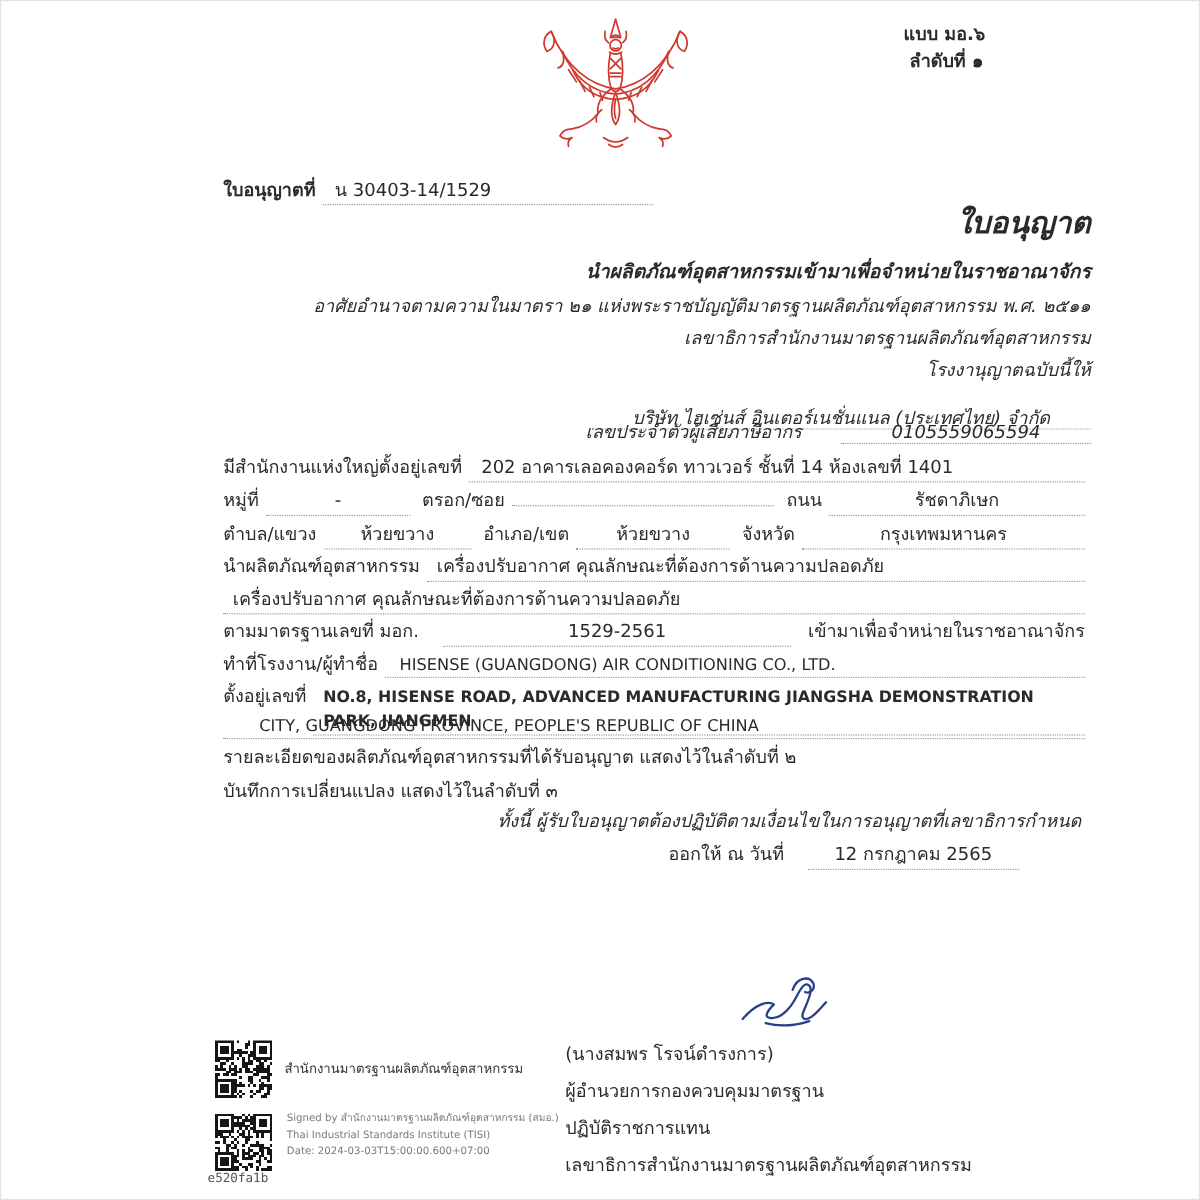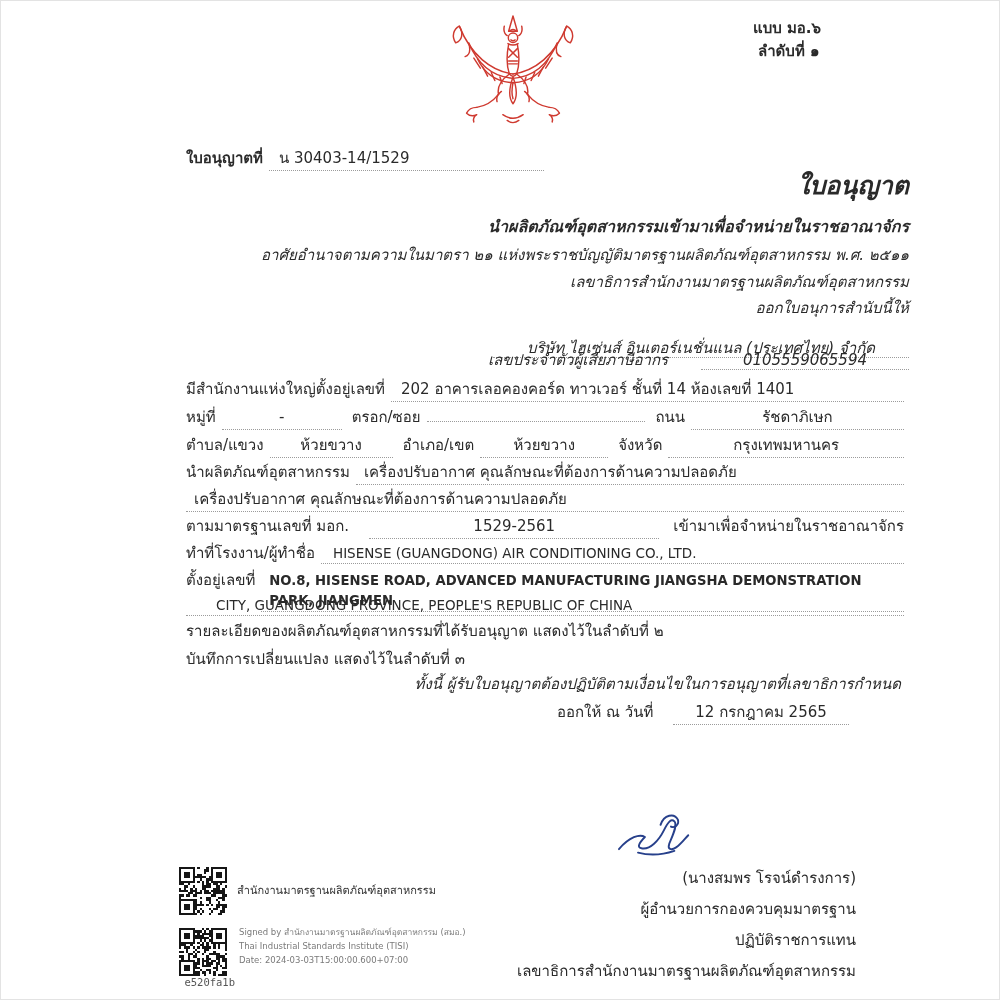--- a/index.html
+++ b/index.html
@@ -14,25 +14,25 @@
   .b{font-weight:700;}
   .sb{font-weight:600;}
   .dot{border-bottom:1.6px dotted #9b9b9b;}
   .val{padding:0 10px;}
   .fx1{flex:1;text-align:left;}
   .fxc{text-align:center;}
   .lbl{margin-right:6px;}
   .gap{margin-left:10px;}
   .corner{position:absolute;left:752px;top:16px;font-size:15px;font-weight:700;line-height:1.55;}
   .corner .ln2{margin-left:5px;}
-  .signblock{position:absolute;left:470px;top:810px;width:385px;text-align:right;font-size:15px;}
+  .signblock{position:absolute;left:470px;top:810px;width:385px;text-align:left;font-size:15px;}
   .signblock .nm{margin-top:3px;}
   .signblock .pos{margin-top:7px;}
   .smallcap{position:absolute;font-size:11px;color:#333;}
-  .qrcap{position:absolute;left:172px;top:975px;width:62px;text-align:right;font-size:10.5px;color:#555;
+  .qrcap{position:absolute;left:172px;top:975px;width:62px;text-align:left;font-size:10.5px;color:#555;
          font-family:"DejaVu Sans Mono","Liberation Mono",monospace;}
   .signedby{position:absolute;left:238px;top:925px;font-size:8.5px;line-height:1.62;color:#7a7a7a;}
   svg{display:block;}
 </style>
 </head>
 <body>
 
 <div class="page">
 
   <div class="corner">
@@ -87,21 +87,21 @@
 
   <div class="row" style="top:146px;right:430px;">
     <span class="b lbl">ใบอนุญาตที่</span>
     <span class="dot val" style="min-width:255px;">น 30403-14/1529</span>
   </div>
 
   <div class="ctr sb" style="top:166px;font-size:25px;">ใบอนุญาต</div>
   <div class="ctr sb" style="top:214px;font-size:16px;">นำผลิตภัณฑ์อุตสาหกรรมเข้ามาเพื่อจำหน่ายในราชอาณาจักร</div>
   <div class="ctr" style="top:243px;">อาศัยอำนาจตามความในมาตรา ๒๑ แห่งพระราชบัญญัติมาตรฐานผลิตภัณฑ์อุตสาหกรรม พ.ศ. ๒๕๑๑</div>
   <div class="ctr" style="top:270px;">เลขาธิการสำนักงานมาตรฐานผลิตภัณฑ์อุตสาหกรรม</div>
-  <div class="ctr" style="top:296px;">ออกใบอนุการสำนับนี้ให้</div>
+  <div class="ctr" style="top:296px;">โรงงานุญาตฉบับนี้ให้</div>
 
   <div class="ctr" style="top:320px;margin-top:16px;">
     <span class="dot val" style="padding:0 34px;">บริษัท ไฮเซ่นส์ อินเตอร์เนชั่นแนล (ประเทศไทย) จำกัด</span>
   </div>
 
   <div class="ctr" style="top:348px;">
     <span>เลขประจำตัวผู้เสียภาษีอากร</span>
     <span class="dot val" style="margin-left:28px;padding:0 42px;">0105559065594</span>
   </div>
 

